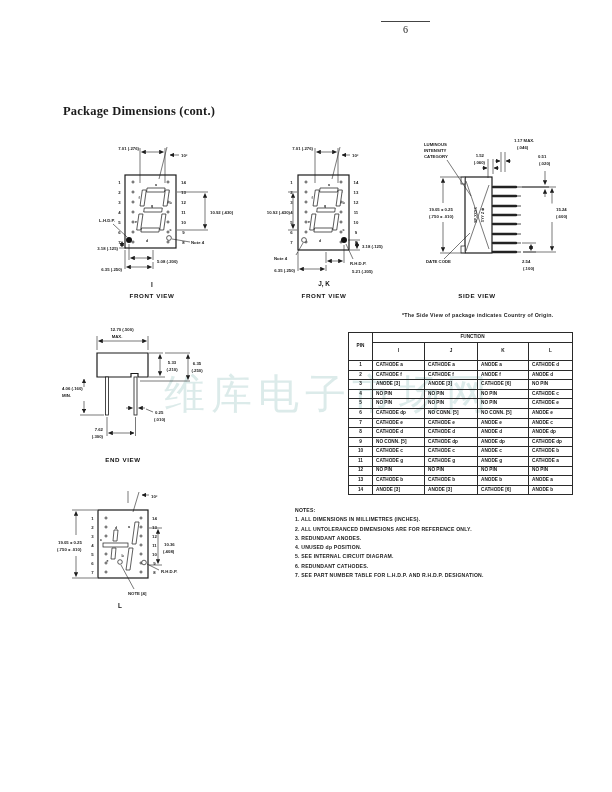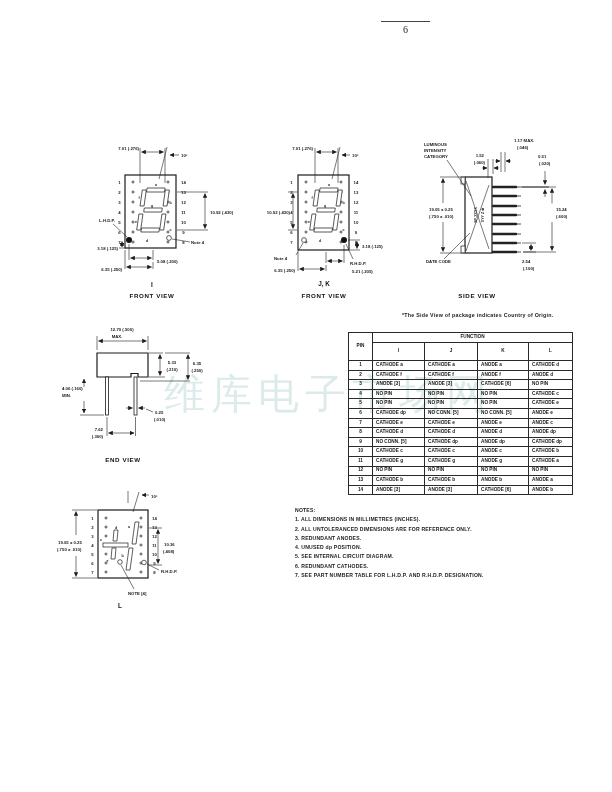--- a/index.html
+++ b/index.html
@@ -42,20 +42,21 @@
          font-size:5.1px;letter-spacing:0.2px;line-height:9.3px;white-space:nowrap;}
 </style>
 </head>
 <body>
 
 <div class="sheet">
 
   <div class="wm">维库电子市场网</div>
   <div class="rule"></div>
   <div class="pageno">6</div>
+  <div class="title">Package Dimensions (cont.)</div>
   <div class="footnote">*The Side View of package indicates Country of Origin.</div>
 
   <svg class="layer" width="612" height="792" viewBox="0 0 612 792">
     <defs>
       <marker id="ah" viewBox="0 0 8 8" refX="7.5" refY="4" markerWidth="4.6" markerHeight="4.6" orient="auto-start-reverse" markerUnits="userSpaceOnUse">
         <path d="M0,0 8,4 0,8Z" fill="#1e1e1e"></path>
       </marker>
     </defs>
 
     <g>

